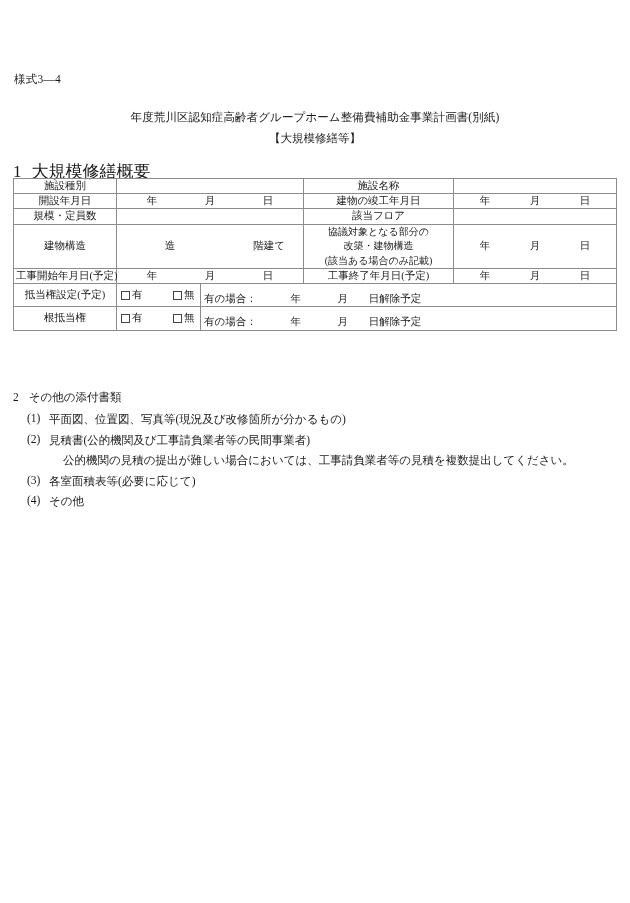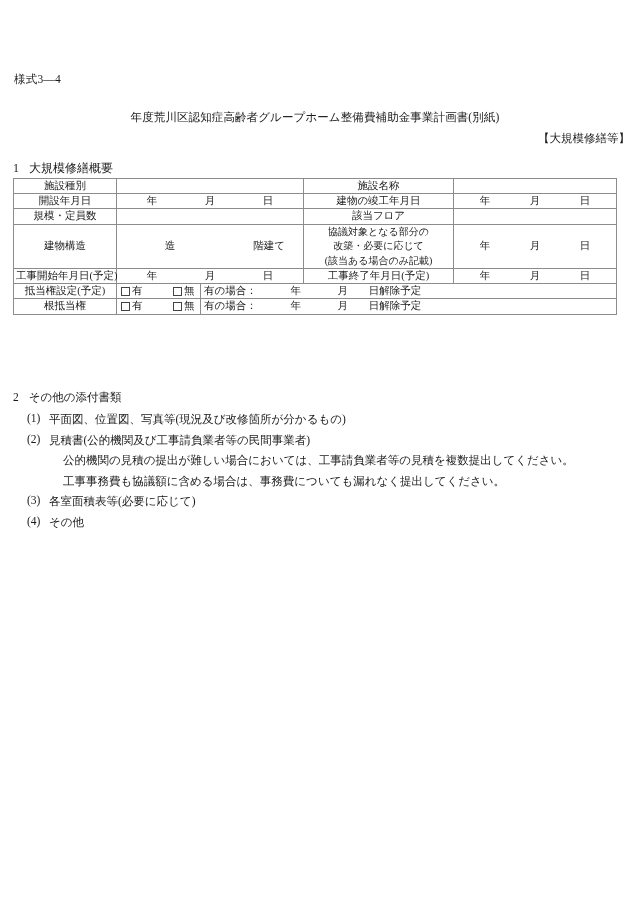--- a/index.html
+++ b/index.html
@@ -44,30 +44,30 @@
     letter-spacing: 0.1px;
     white-space: nowrap;
   }
   .doc-title .year-prefix { margin-right: 0; }
 
   .doc-subtitle {
     position: absolute;
     left: 0;
     top: 131px;
     width: 630px;
-    text-align: right;
+    text-align: center;
     font-size: 11.5px;
     white-space: nowrap;
   }
 
   .section-heading {
     position: absolute;
     left: 13px;
     top: 160px;
-    font-size: 12px;
+    font-size: 17px;
     white-space: nowrap;
   }
   .section-heading .num { margin-right: 10px; }
 
   
   .form-table {
     position: absolute;
     left: 13px;
     top: 178px;
     width: 603px;
@@ -143,21 +143,21 @@
     border: 1px solid #444;
     margin-right: 2px;
     background: #fff;
     vertical-align: middle;
   }
   td.cond-cell {
     text-align: left;
     padding-left: 3px;
     white-space: nowrap;
   }
-  .cond-line { display: flex; align-items: center; white-space: nowrap; }
+  .cond-line { display: flex; align-items: center; white-space: nowrap; margin-top: 8px; }
   .cond-line .c-lab { margin-right: 18px; }
   .cond-line .c-y { display:inline-block; width: 42px; text-align:center; }
   .cond-line .c-m { display:inline-block; width: 52px; text-align:center; }
   .cond-line .c-d { display:inline-block; text-align:left; }
 
   
   .attach-heading {
     position: absolute;
     left: 13px;
     top: 390px;
@@ -257,21 +257,21 @@
         <td class="label">建物構造</td>
         <td colspan="2">
           <span class="struct-line">
             <span class="s1">造</span>
               <span class="s2">階建て</span>
           </span>
         </td>
         <td class="label">
           <div class="multi">
             <div>協議対象となる部分の</div>
-            <div>改築・必要に応じて</div>
+            <div>改築・建物構造</div>
             <div>(該当ある場合のみ記載)</div>
           </div>
         </td>
         <td>
           <span class="date-line">
             <span class="d2-y">年</span>
               <span class="d2-m">月</span>
               <span class="d2-d">日</span>
           </span>
         </td>
@@ -358,21 +358,20 @@
       <span class="marker">(1)</span>
       <span class="txt">平面図、位置図、写真等(現況及び改修箇所が分かるもの)</span>
     </div>
 
     <div class="attach-item">
       <span class="marker">(2)</span>
       <span class="txt">見積書(公的機関及び工事請負業者等の民間事業者)</span>
     </div>
 
     <div class="attach-note">公的機関の見積の提出が難しい場合においては、工事請負業者等の見積を複数提出してください。</div>
-    <div class="attach-note">工事事務費も協議額に含める場合は、事務費についても漏れなく提出してください。</div>
 
     <div class="attach-item">
       <span class="marker">(3)</span>
       <span class="txt">各室面積表等(必要に応じて)</span>
     </div>
 
     <div class="attach-item">
       <span class="marker">(4)</span>
       <span class="txt">その他</span>
     </div>

